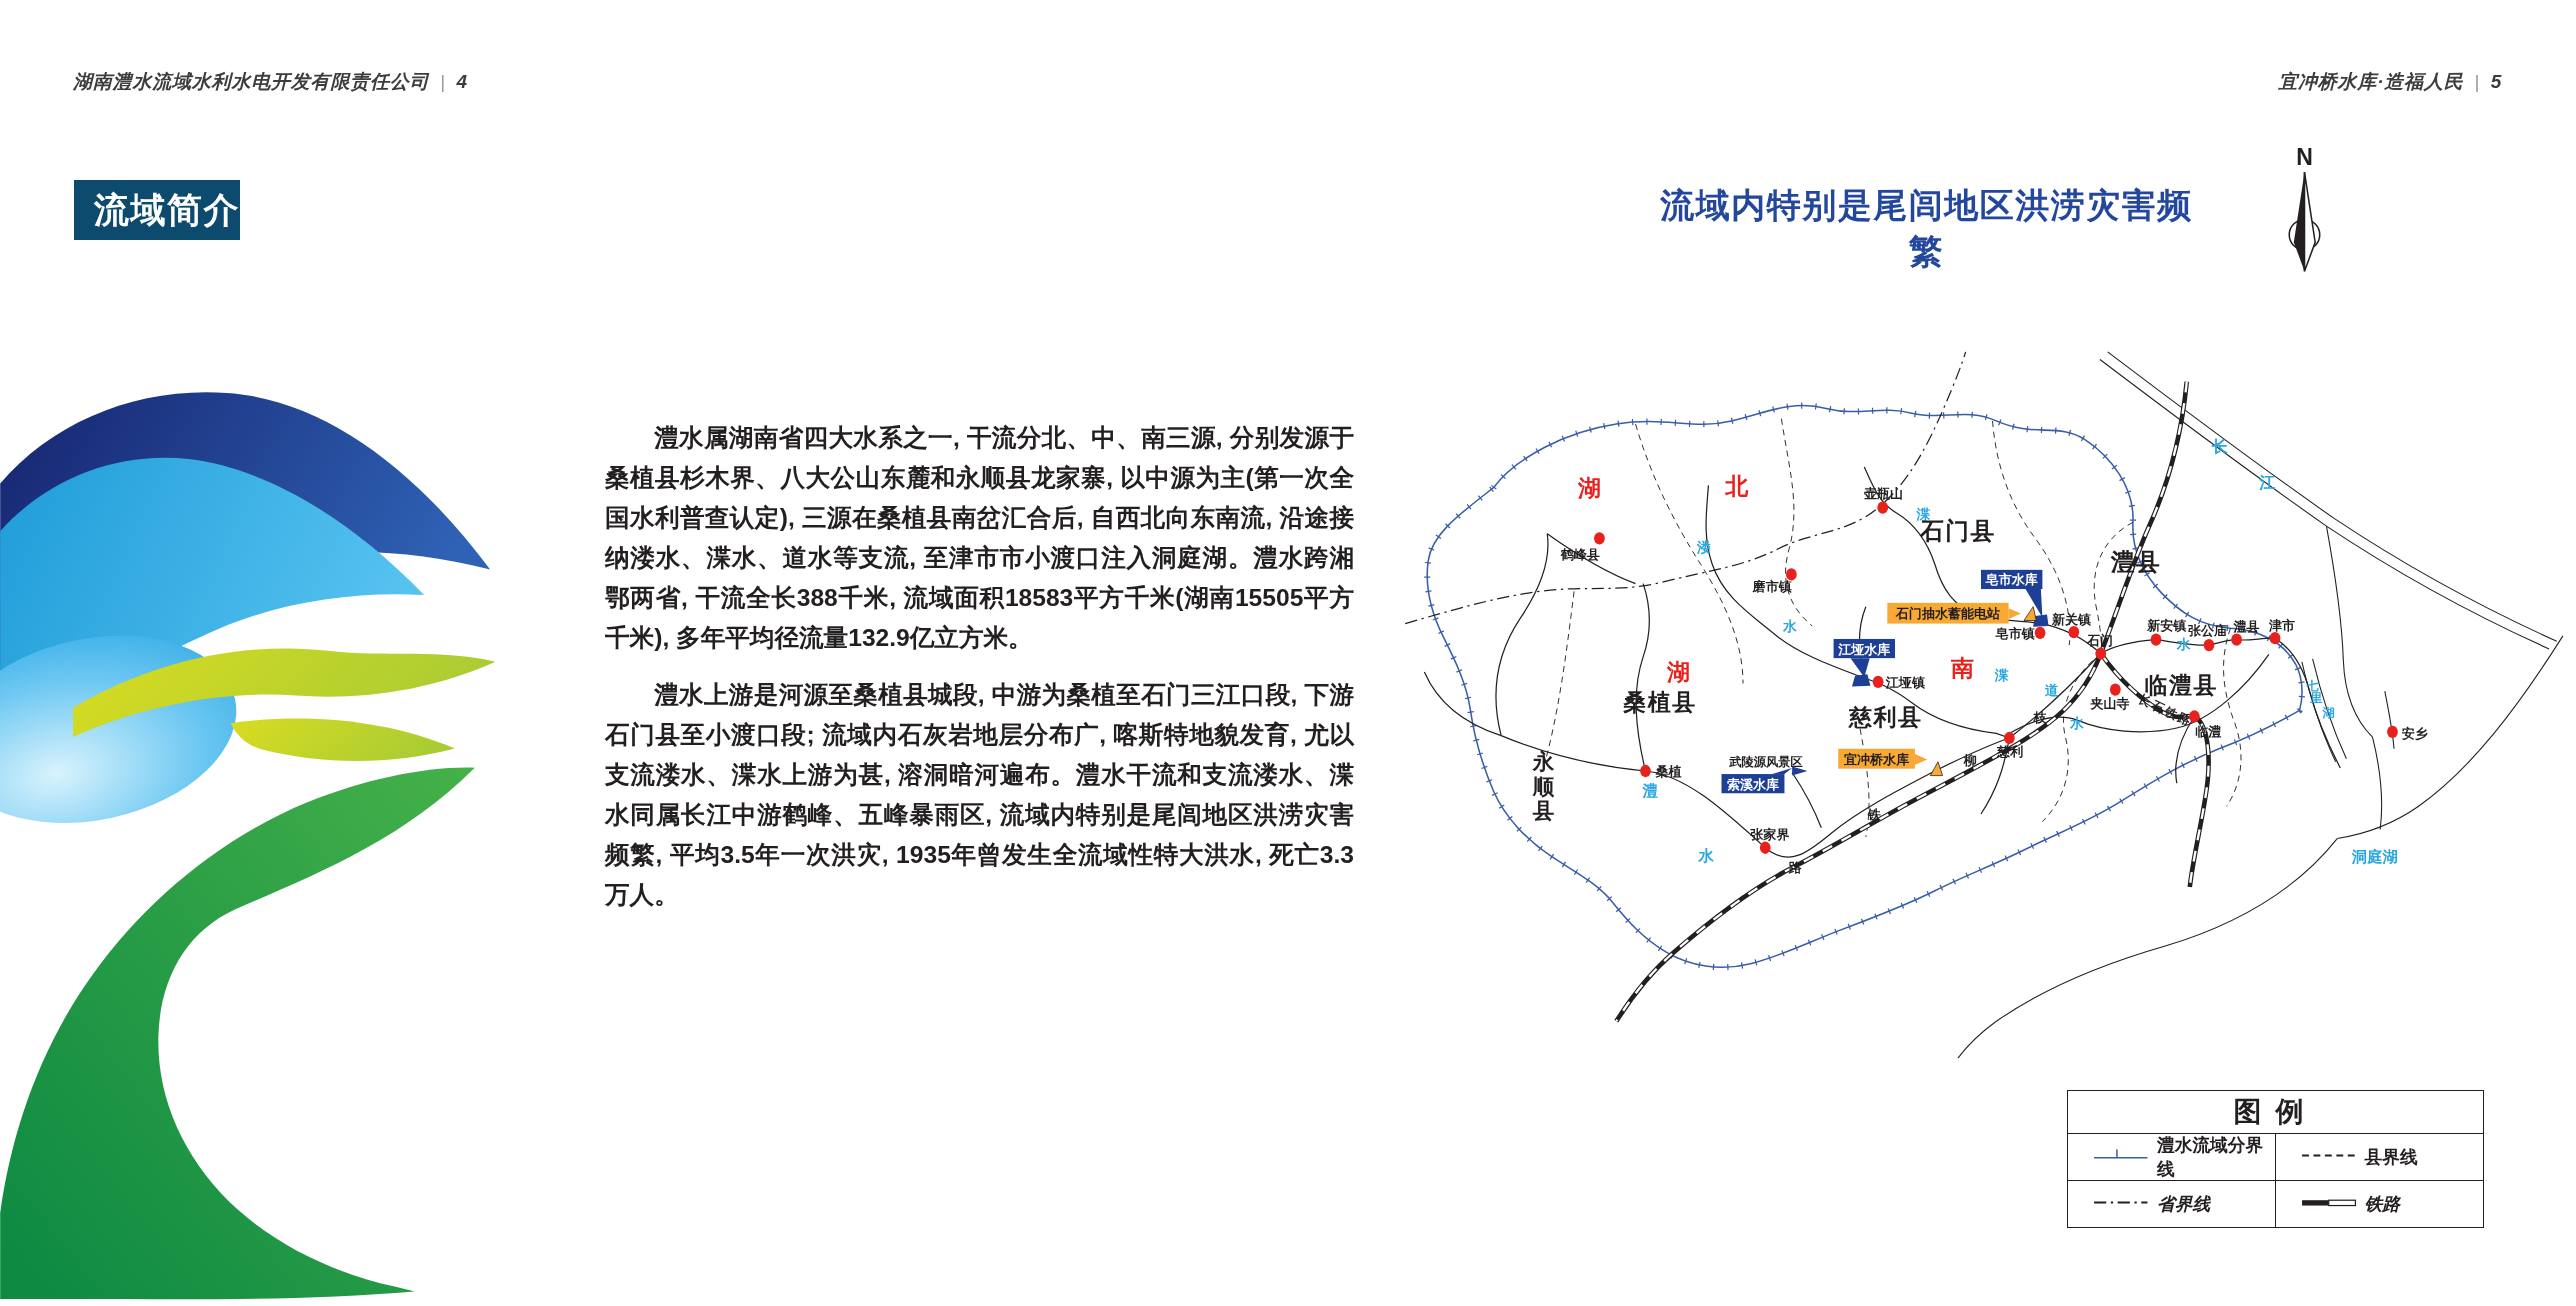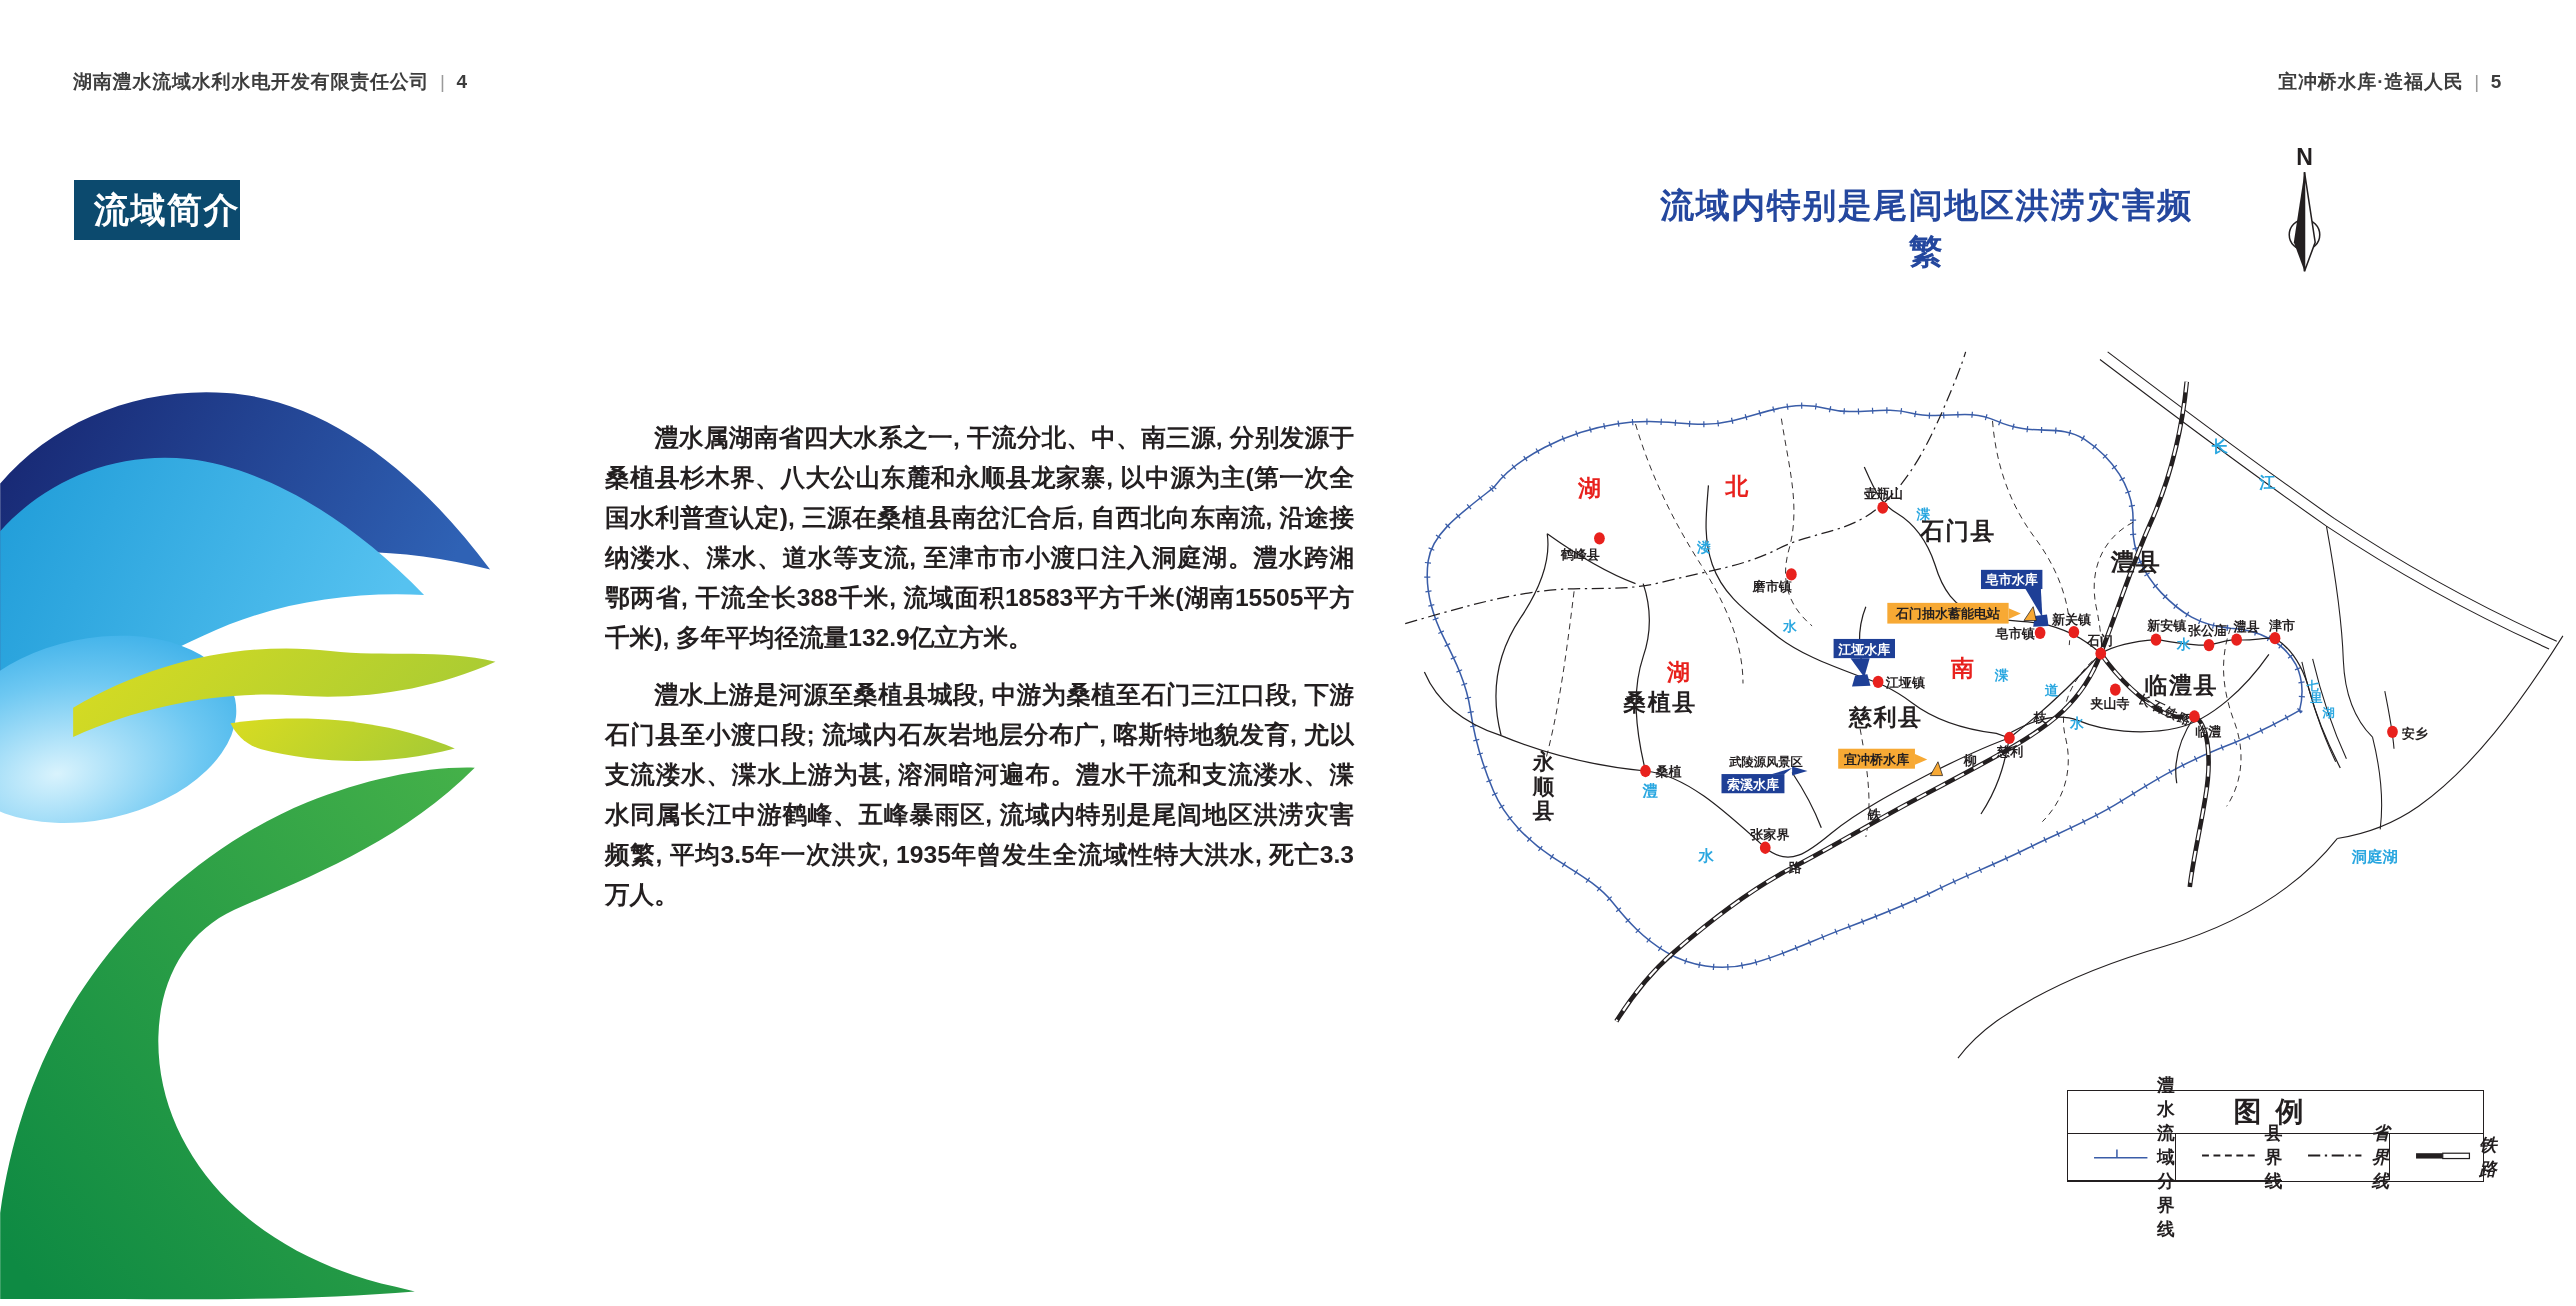--- a/index.html
+++ b/index.html
@@ -1,34 +1,34 @@
 <!DOCTYPE html>
 <html style="font-size:12.3px"><head>
 <meta charset="utf-8">
 <style>
   html,body{margin:0;padding:0;background:#e8e8e8;}
   #stage{position:relative;width:2576px;height:1306px;background:#ffffff;overflow:hidden;
          font-family:"Liberation Sans","DejaVu Sans",sans-serif;}
-  .hdr{position:absolute;top:69px;font-size:19px;font-weight:bold;color:#3d3d3d;letter-spacing:0.8px;}
+  .hdr{position:absolute;top:69px;font-size:19px;font-weight:bold;color:#3d3d3d;letter-spacing:0.8px;font-style:italic;}
   .hdr .sep{color:#9a9a9a;font-weight:normal;margin:0 10.7px;}
   #hdr-left{left:73px;}
   #hdr-right{right:74px;text-align:right;}
   #section-title{position:absolute;left:74px;top:180px;width:146px;height:60px;background:#0c4a6e;
       color:#fff;font-size:35px;font-weight:bold;line-height:60px;padding-left:20px;letter-spacing:1.5px;}
   #body-text{position:absolute;left:605px;top:418px;width:749px;color:#231f20;
       font-size:24.6px;line-height:40px;font-weight:600;text-align:justify;}
   #body-text p{margin:0 0 17px 0;text-indent:2em;}
   #map-title{position:absolute;left:1658px;top:183px;width:537px;text-align:center;
       color:#24479e;font-size:34px;font-weight:bold;letter-spacing:1.5px;}
   #compass{position:absolute;left:2274px;top:146px;width:61px;height:138px;text-align:center;}
   #compass .n{font-size:23px;font-weight:bold;color:#231f20;line-height:23px;}
   #legend{position:absolute;left:2067px;top:1090px;width:415px;border:1.5px solid #231f20;background:#fff;}
   #legend .lg-title{height:42px;line-height:42px;text-align:center;font-size:28px;font-weight:bold;
       color:#231f20;border-bottom:1.5px solid #231f20;letter-spacing:14px;}
-  #legend .lg-grid{display:grid;grid-template-columns:1fr 1fr 1fr 1fr;}
+  #legend .lg-grid{display:grid;grid-template-columns:1fr 1fr;}
   #legend .lg-cell{height:46px;display:flex;align-items:center;padding-left:23px;
       border-bottom:0.8px solid #231f20;border-right:0.8px solid #231f20;}
   #legend .lg-cell:nth-child(2n){border-right:none;}
   #legend .lg-cell:nth-child(3),#legend .lg-cell:nth-child(4){border-bottom:none;font-style:italic;}
   #legend .lg-sym{width:66px;flex:0 0 66px;}
   #legend .lg-lab{font-size:17.7px;font-weight:bold;color:#231f20;}
   #map-svg{position:absolute;left:1405px;top:338px;}
   #logo-svg{position:absolute;left:0px;top:330px;}
   svg text{font-family:"Liberation Sans","DejaVu Sans",sans-serif;}
 </style>

